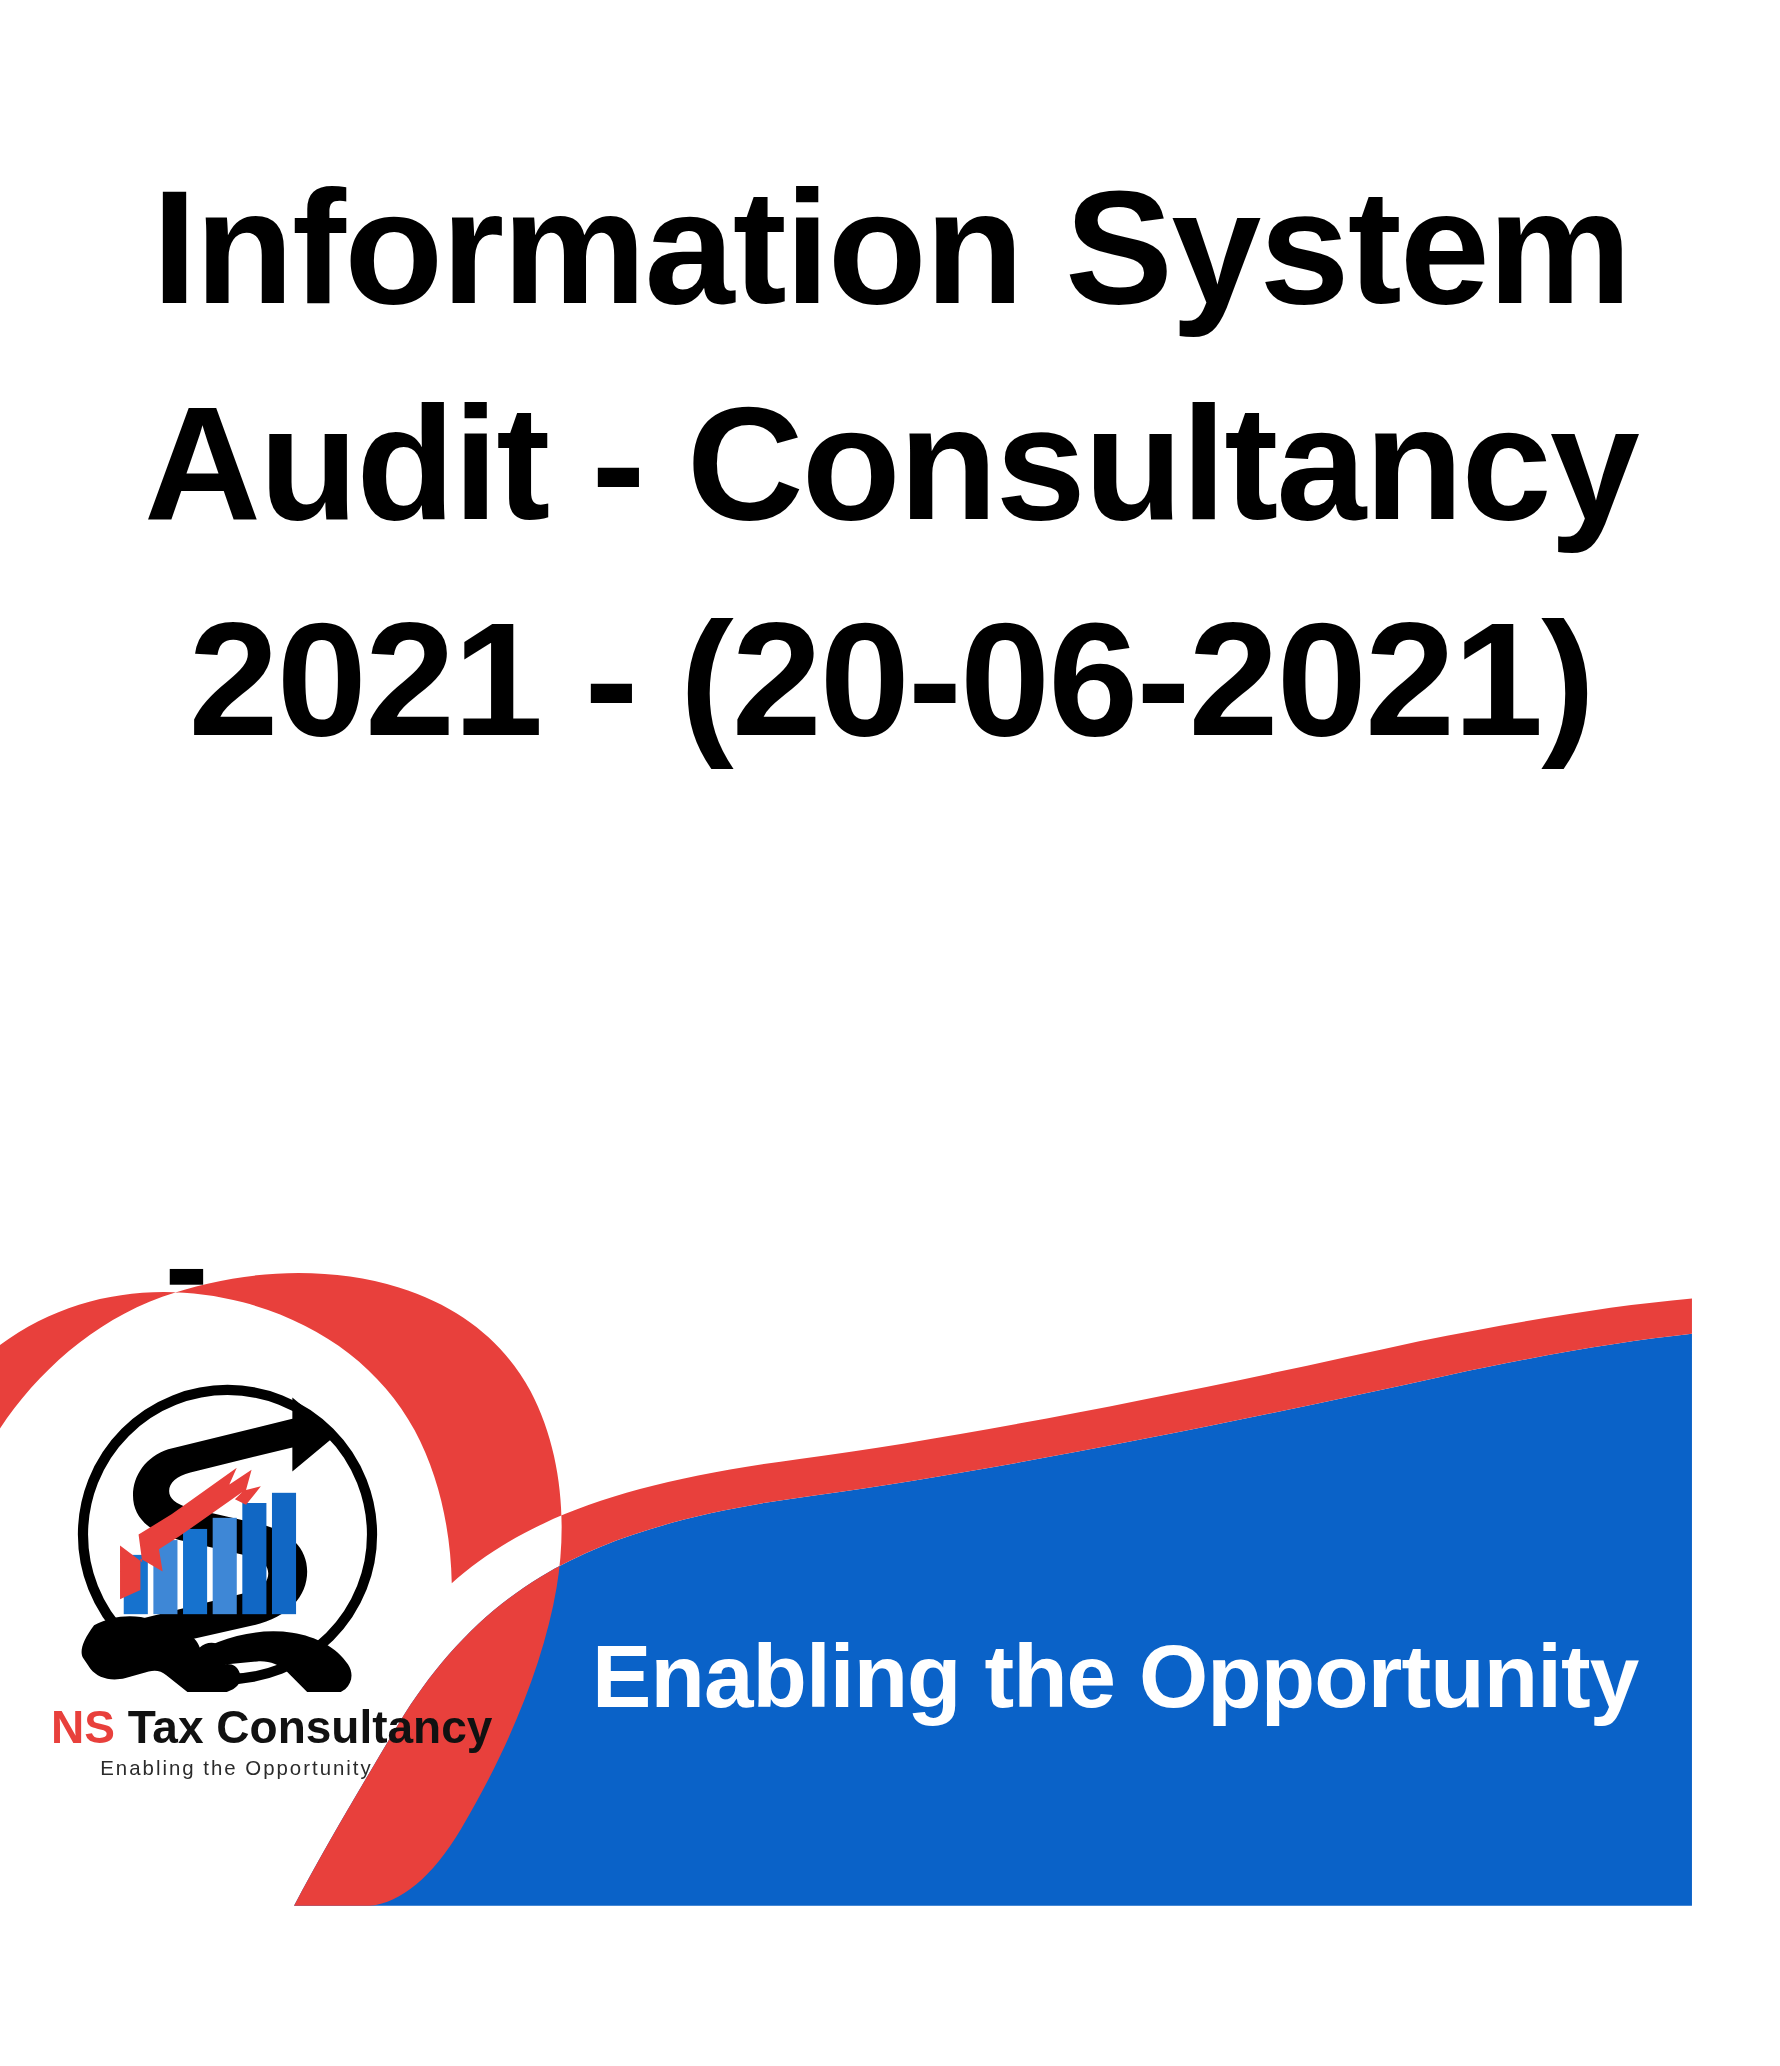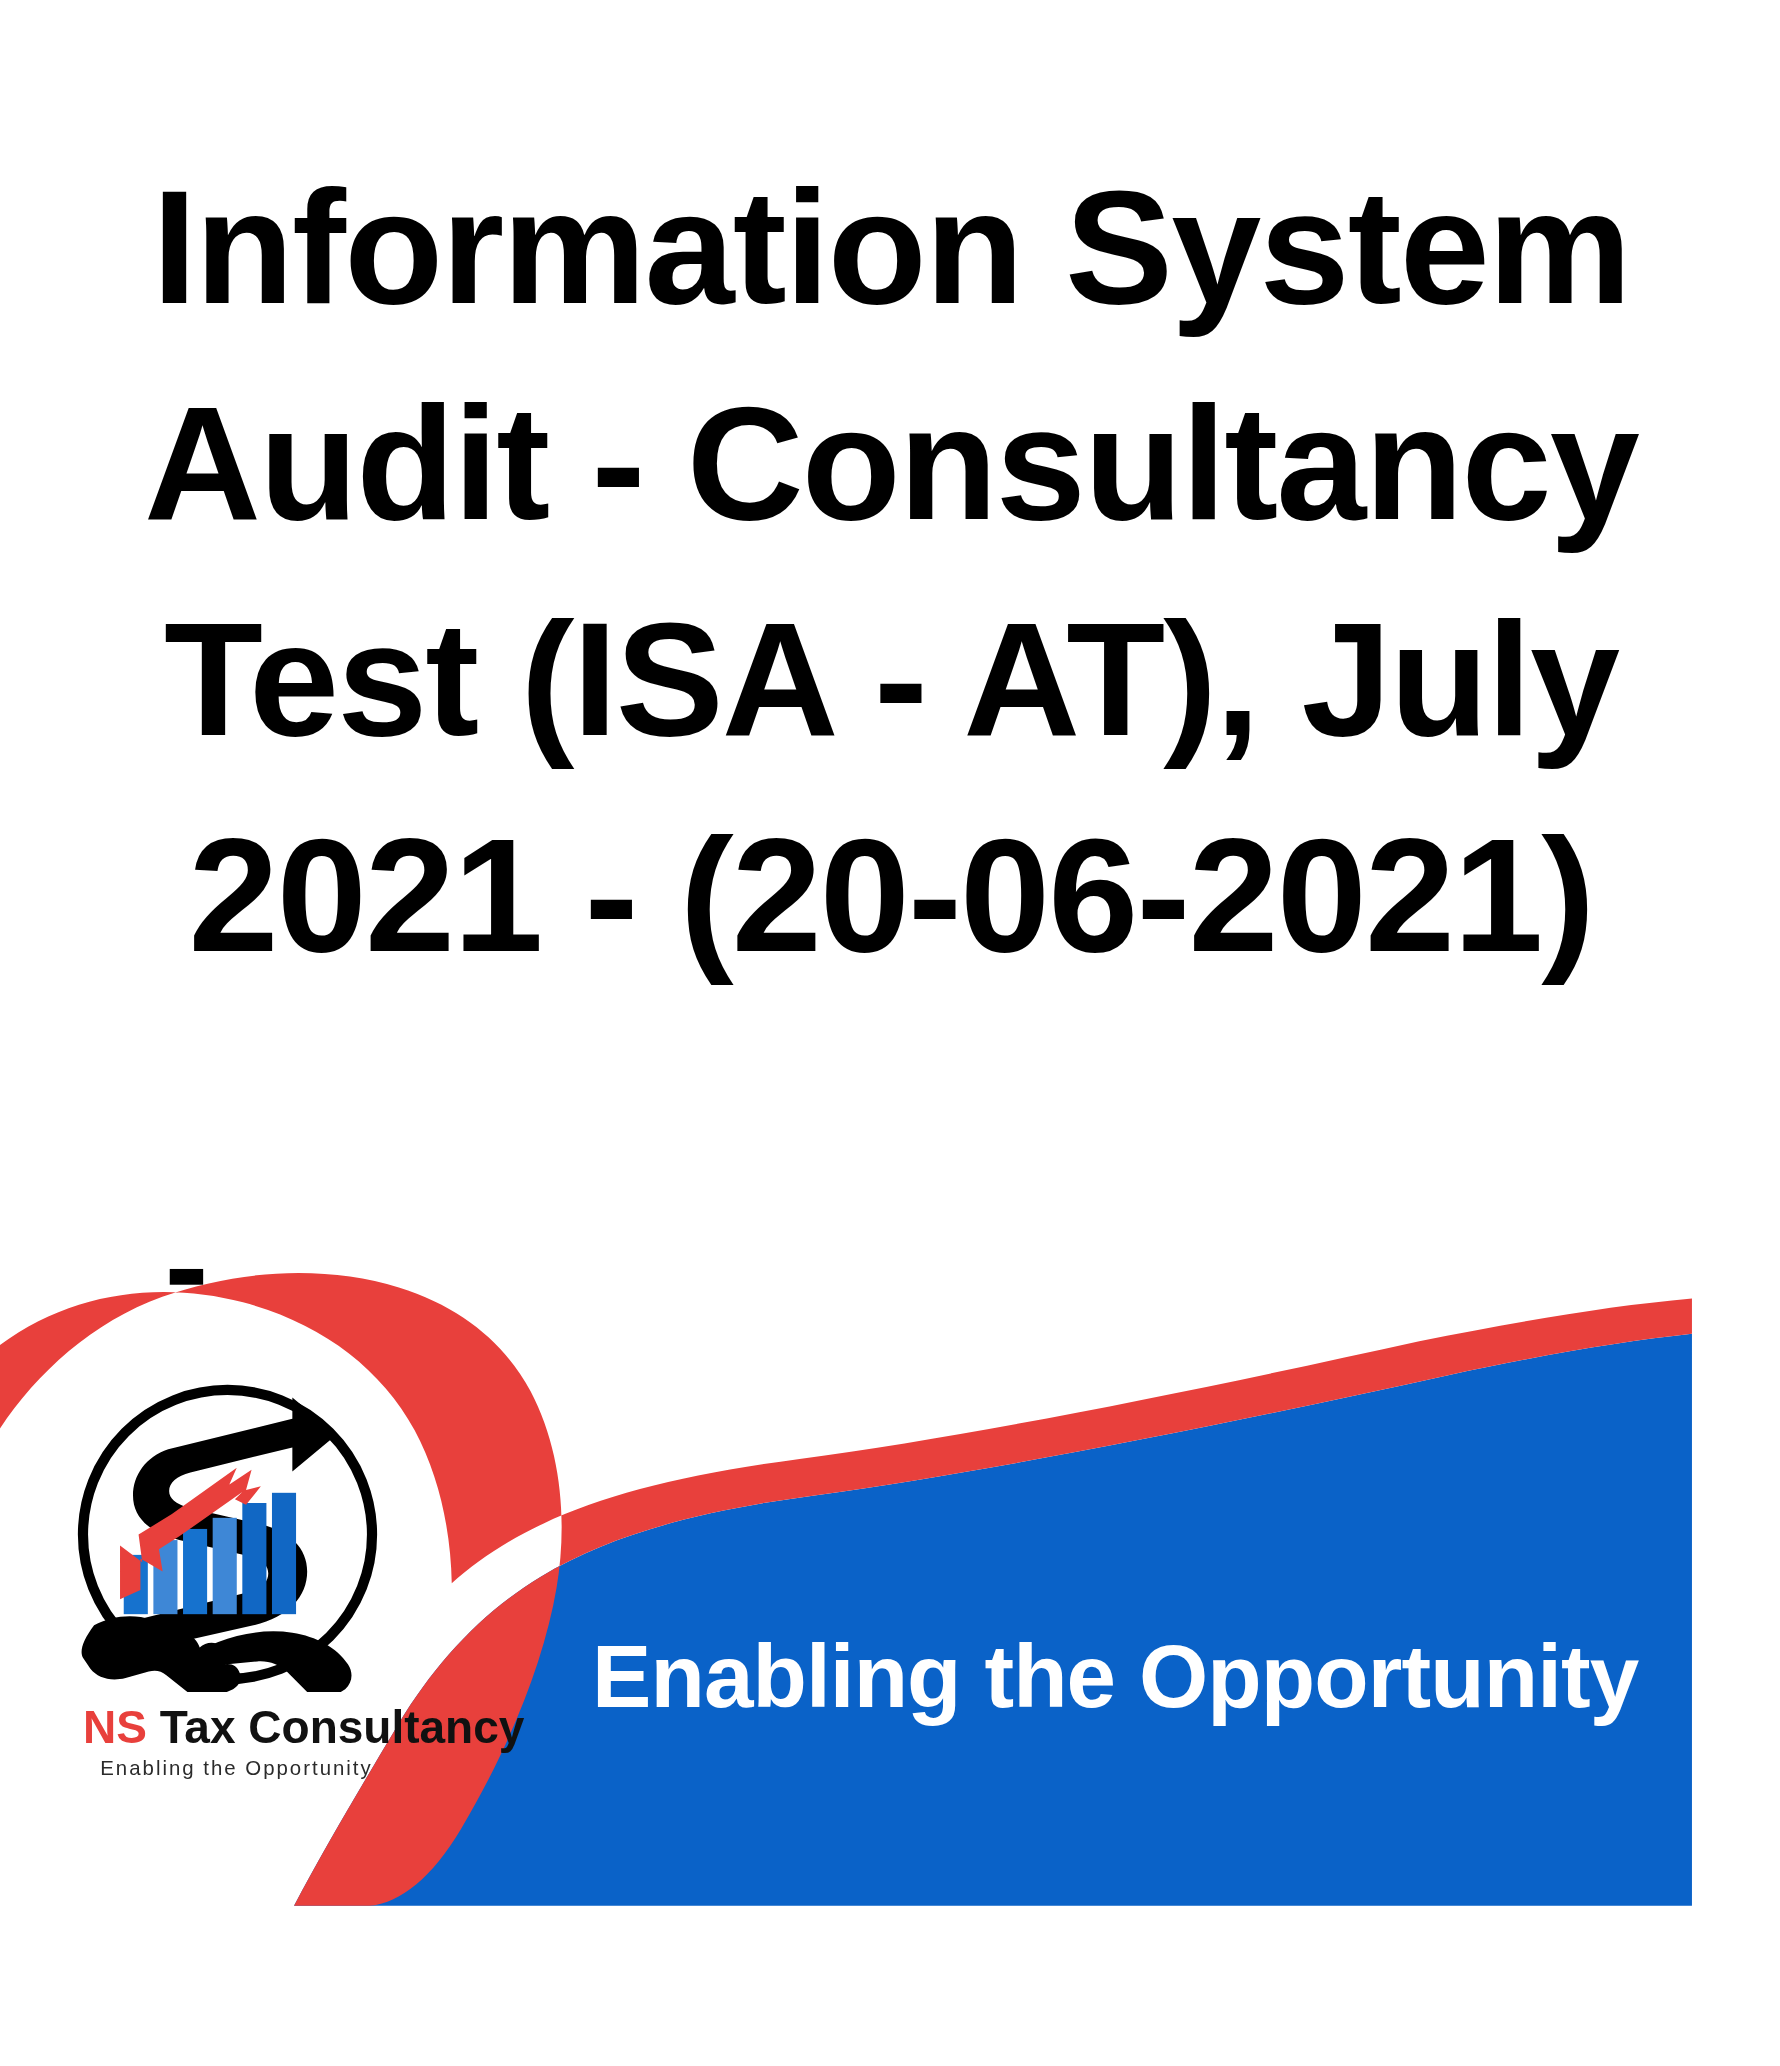--- a/index.html
+++ b/index.html
@@ -92,21 +92,20 @@
     width: 315px;
     height: 315px;
   }
   #logo-wordmark {
     position: absolute;
     left: 0;
     top: 323px;
     width: 371px;
     text-align: left;
     white-space: nowrap;
-    margin-left: 32px;
   }
   #logo-wordmark .wm-ns {
     font-family: "Liberation Sans", sans-serif;
     font-weight: bold;
     font-size: 46px;
     color: #E8403C;
     letter-spacing: 0px;
   }
   #logo-wordmark .wm-rest {
     font-family: "Liberation Sans", sans-serif;
@@ -130,21 +129,20 @@
   }
 </style>
 </head>
 <body>
 
 <div id="slide">
 
   <div id="title-block">
     <span class="title-line">Information System</span>
     <span class="title-line">Audit - Consultancy</span>
-    <span class="title-line">Test (ISA - AT), July</span>
     <span class="title-line">2021 - (20-06-2021)</span>
   </div>
 
   <div id="brand-band">
     <svg id="brand-svg" viewBox="0 0 1920 740" preserveAspectRatio="none">
 
       <path fill="#0A62C8" d="M 1824 98
                L 1824 715
                L 317 715
                C 352 648 398 572 430 518

